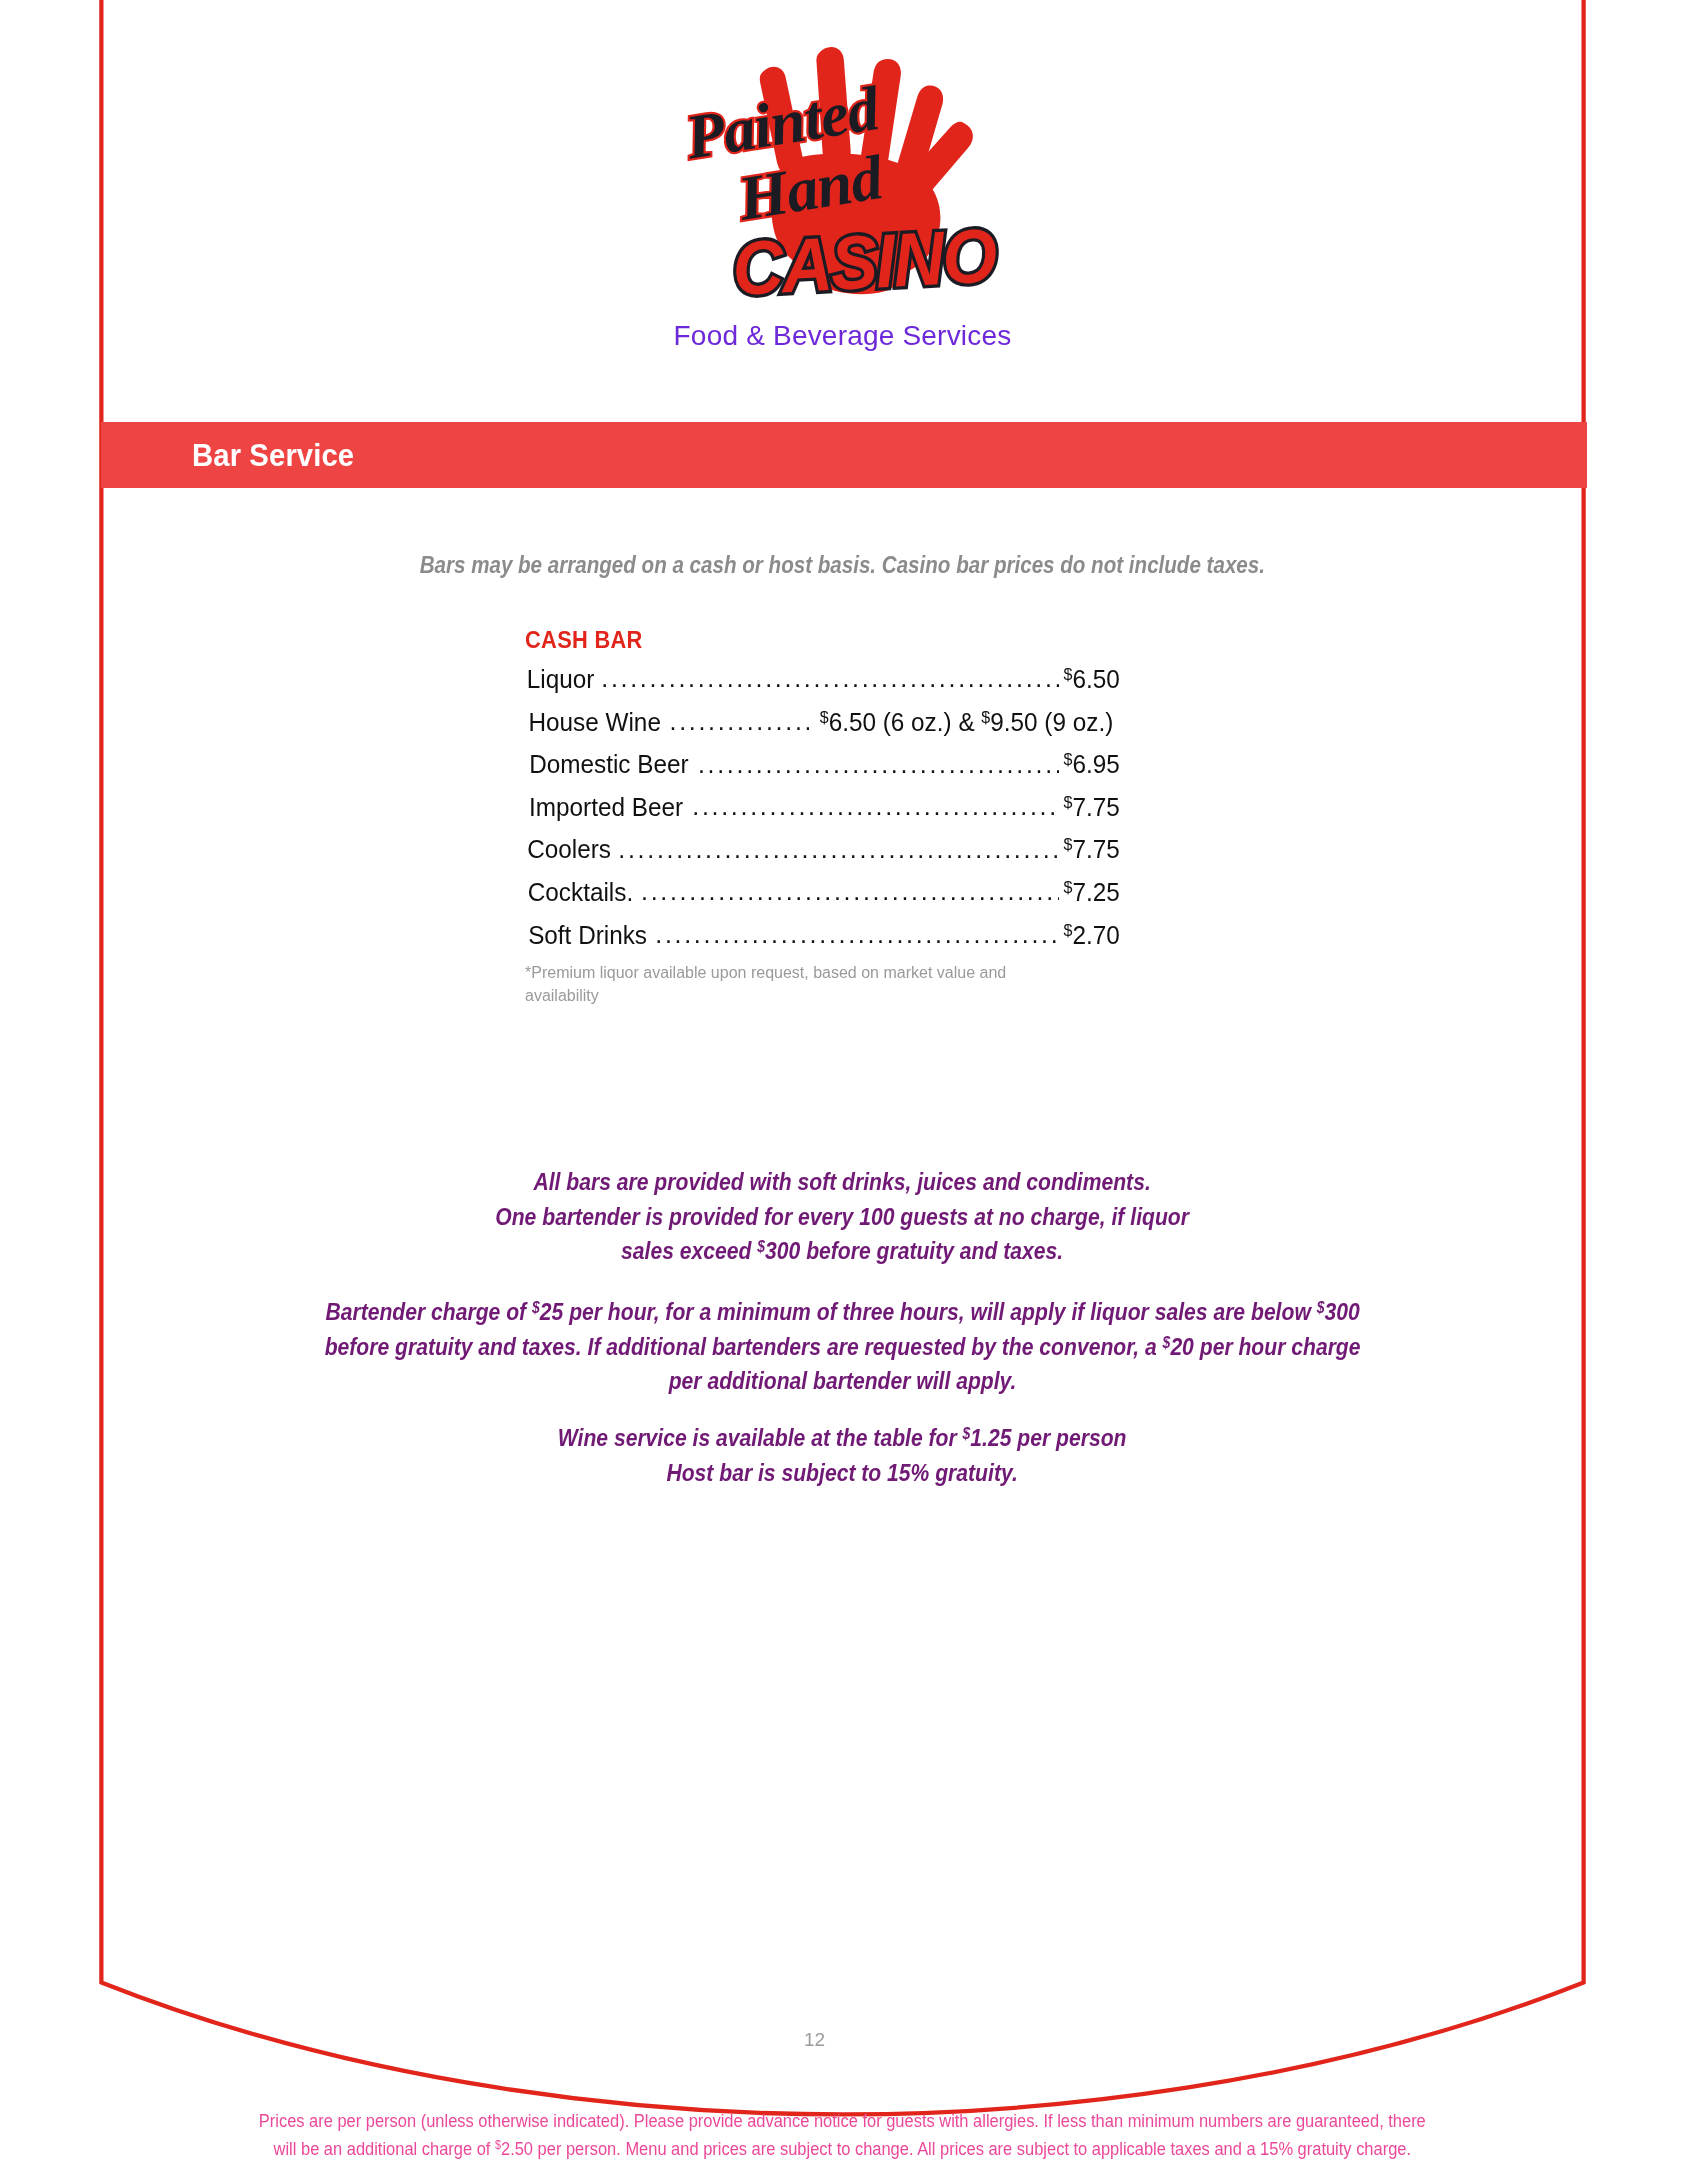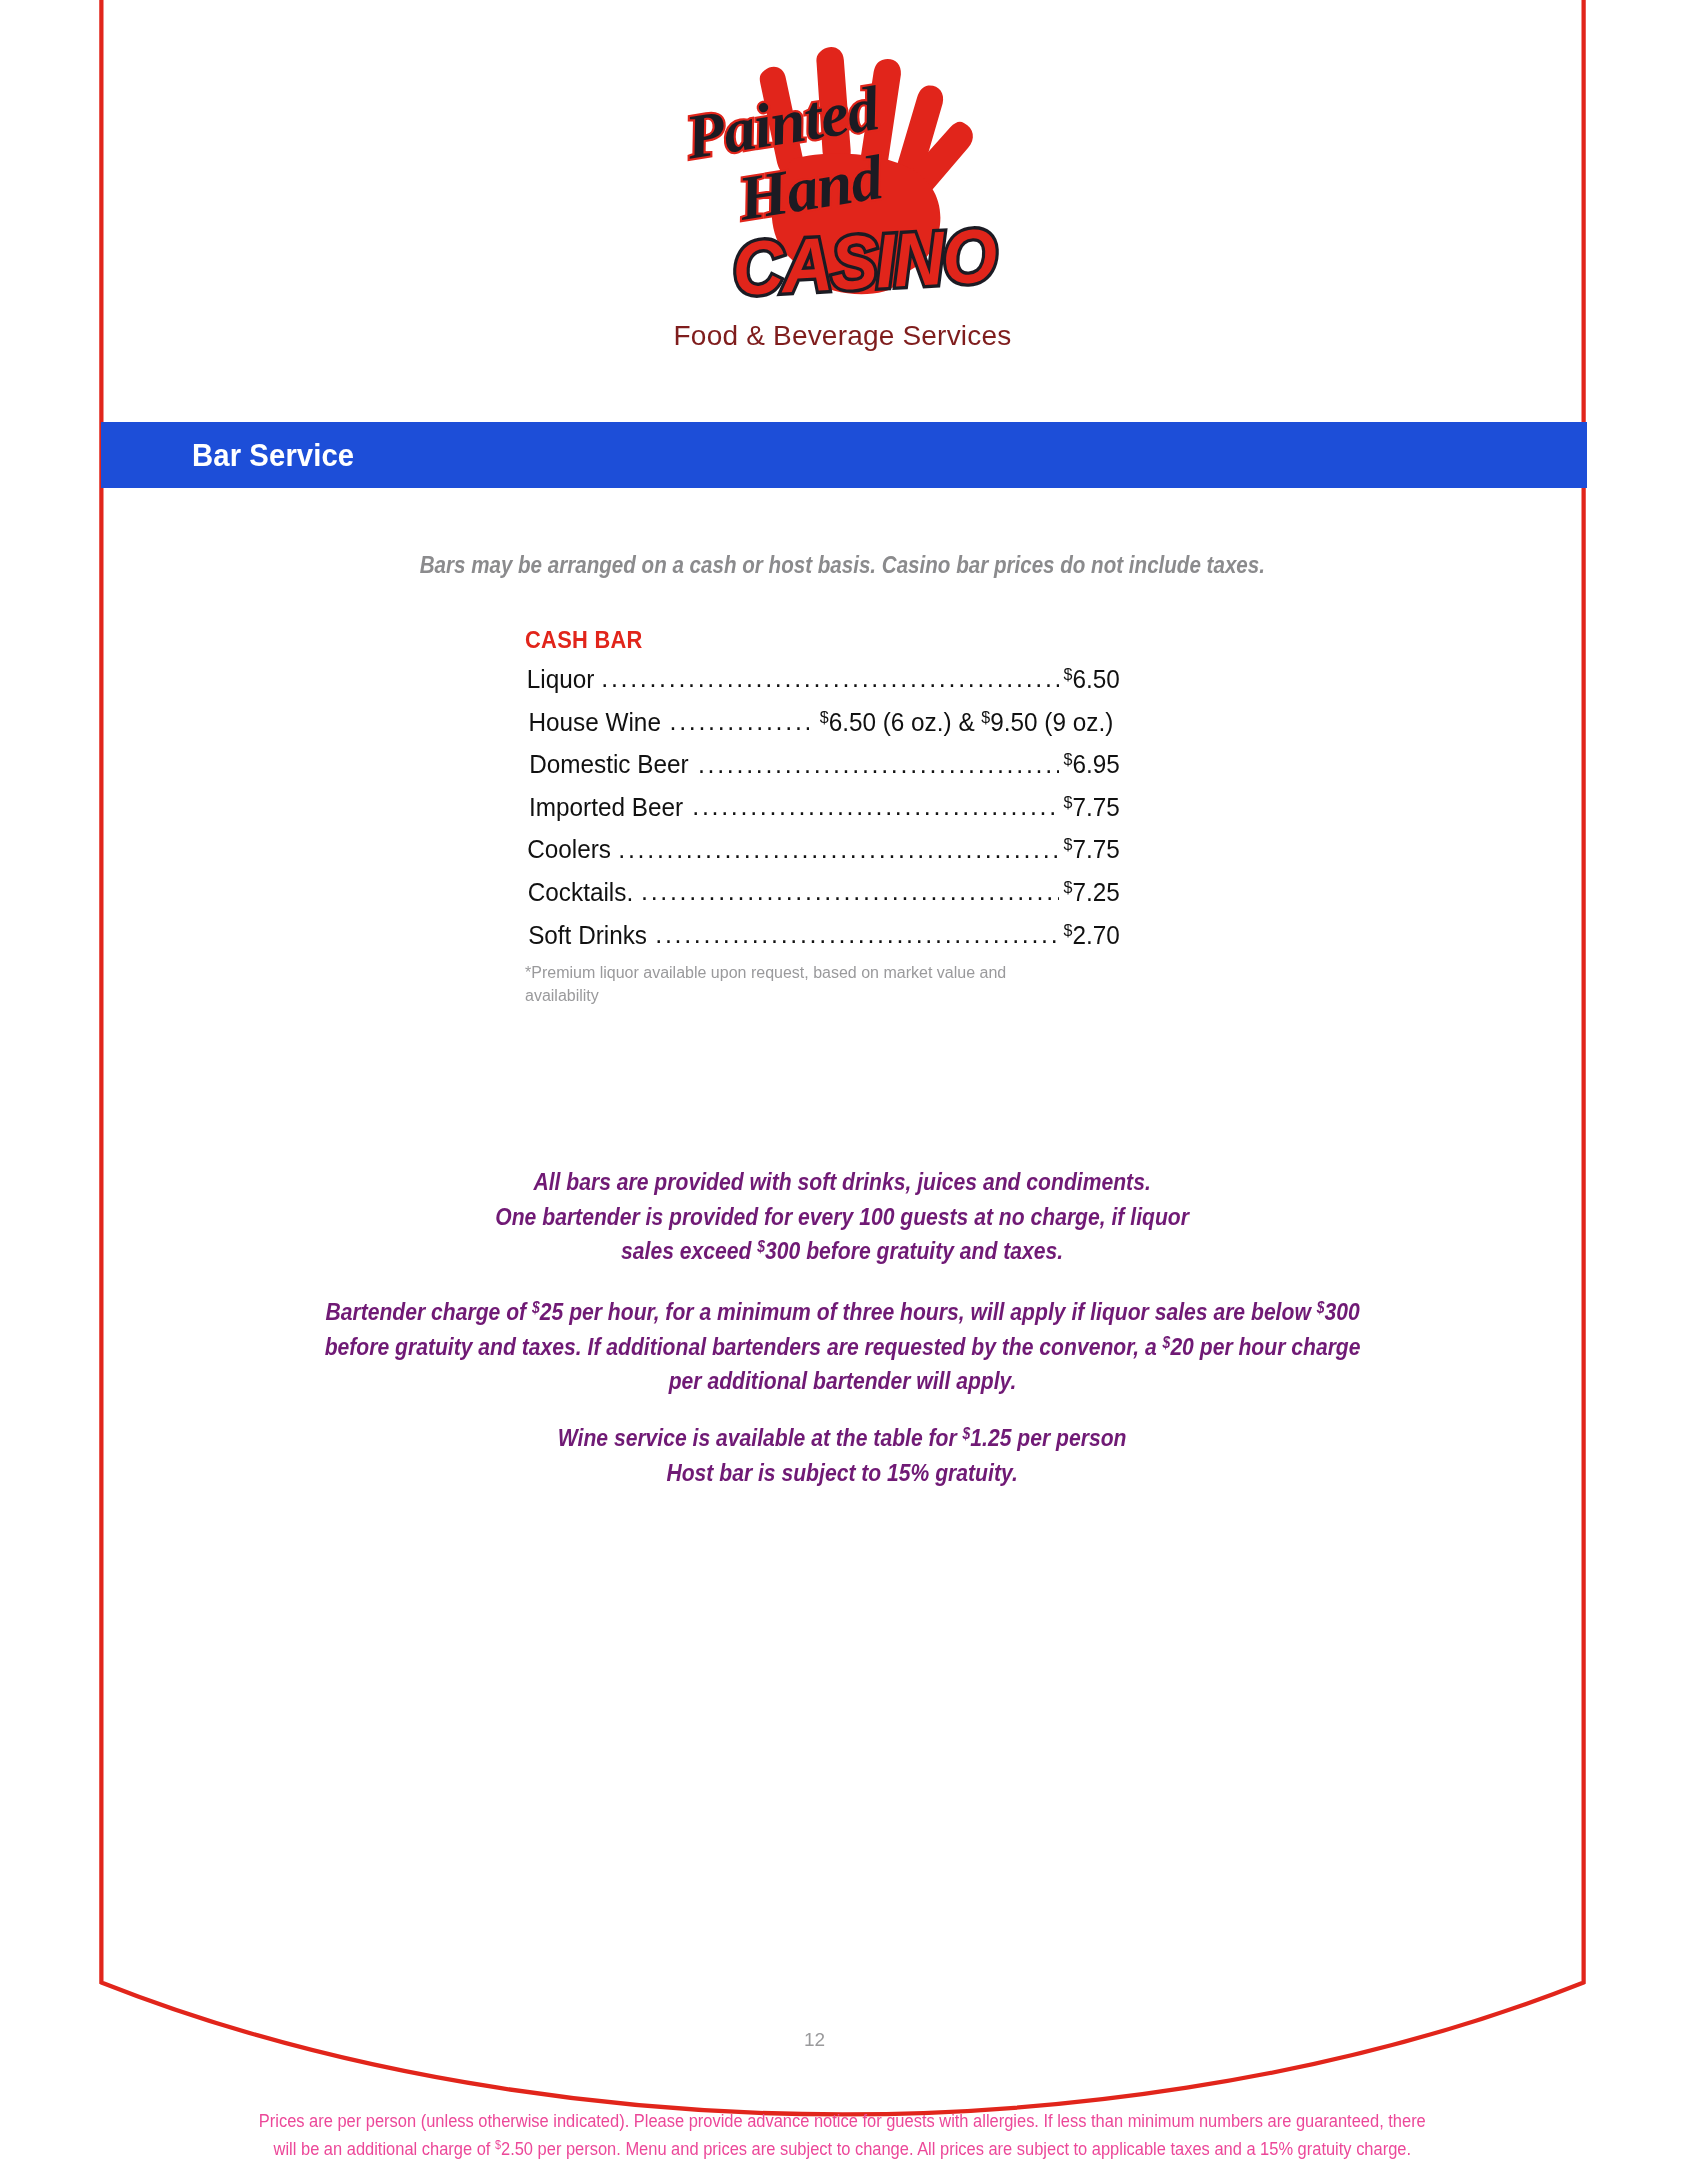--- a/index.html
+++ b/index.html
@@ -31,33 +31,33 @@
     text-align: center;
   }
   #logo-mark {
     display: inline-block;
     width: 358px;
     height: 281px;
   }
   #brand-subtitle {
     margin-top: 5.1px;
     font-size: 28px;
-    color: #7f1d1d;
+    color: #6d28d9;
     letter-spacing: 0.2px;
     font-weight: 400;
   }
 
   
   #section-banner {
     position: absolute;
     left: 101px;
     top: 422px;
     width: 1486px;
     height: 66px;
-    background: #1d4ed8;
+    background: #ef4444;
     display: flex;
     align-items: center;
   }
   #section-title {
     color: #ffffff;
     font-size: 31.5px;
     font-weight: 700;
     margin-left: 91px;
     letter-spacing: 0.1px;
     transform: scaleX(.93);

